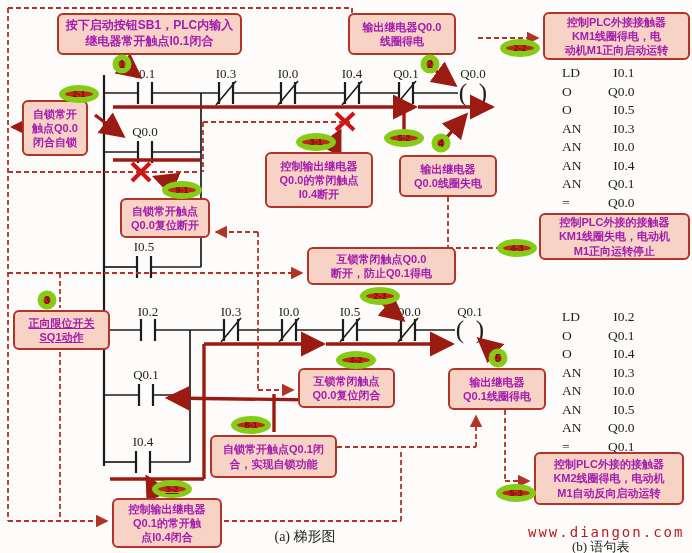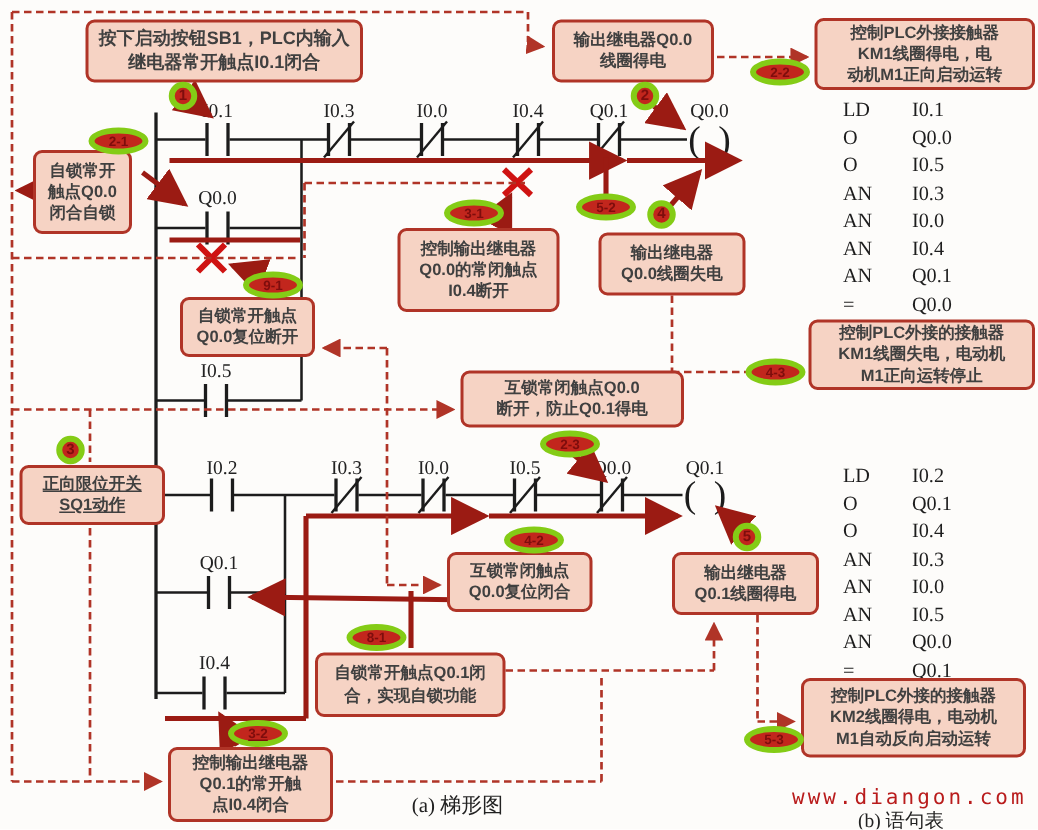--- a/index.html
+++ b/index.html
@@ -1,29 +1,29 @@
 <!DOCTYPE html>
 <html><head>
 <meta charset="utf-8">
 <style>
   html,body{margin:0;padding:0;background:#fff;}
   .stage{position:relative;width:692px;height:553px;background:#fdfcfa;overflow:hidden;
          font-family:"Liberation Sans",sans-serif;}
   svg.layer{position:absolute;left:0;top:0;}
   .callout{position:absolute;background:#f6d3c4;border:2px solid #b03427;border-radius:6px;
-           color:#404040;font-weight:bold;font-size:11px;line-height:1.3;
+           color:#a21caf;font-weight:bold;font-size:11px;line-height:1.3;
            display:flex;align-items:center;justify-content:center;text-align:center;
            white-space:pre-line;padding:2px 4px;box-sizing:border-box;z-index:4;}
-  .marker{position:absolute;background:#c2261d;color:#7e0d0d;border:4px solid #84cc16;
+  .marker{position:absolute;background:#c2261d;color:#7e0d0d;border:6px solid #84cc16;
           display:flex;align-items:center;justify-content:center;font-weight:bold;
           transform:translate(-50%,-50%);z-index:6;box-sizing:border-box;}
   .marker.circle{width:19px;height:19px;border-radius:50%;font-size:10px;}
   .marker.oval{width:40px;height:18px;border-radius:50%;font-size:9px;}
   .stmt{position:absolute;font-family:"Liberation Serif",serif;font-size:13.5px;color:#1d1d1d;z-index:3;}
-  .stmt-row{display:flex;height:18.5px;align-items:center;}
+  .stmt-row{display:flex;height:18.5px;align-items:center;justify-content:space-between;}
   .stmt-op{width:46px;}
   .caption{position:absolute;font-family:"Liberation Serif",serif;color:#222;z-index:3;}
   .watermark{position:absolute;color:#b91c1c;font-family:"DejaVu Sans Mono",monospace;
              font-size:14px;letter-spacing:2px;z-index:5;}
 </style>
 </head>
 <body>
 
 <div class="stage">
 
@@ -176,21 +176,21 @@
         <line x1="401" y1="521" x2="401" y2="450"></line>
       </g>
     </g>
   </svg>
 
   <div class="callout" style="left:57px;top:13px;width:185px;height:42px;font-size:12px;">按下启动按钮SB1，PLC内输入
 继电器常开触点I0.1闭合</div>
   <div class="callout" style="left:22px;top:100px;width:66px;height:56px;">自锁常开
 触点Q0.0
 闭合自锁</div>
-  <div class="callout" style="left:368px;top:13px;width:108px;height:42px;">输出继电器Q0.0
+  <div class="callout" style="left:348px;top:13px;width:108px;height:42px;">输出继电器Q0.0
 线圈得电</div>
   <div class="callout" style="left:543px;top:12px;width:147px;height:48px;">控制PLC外接接触器
 KM1线圈得电，电
 动机M1正向启动运转</div>
   <div class="callout" style="left:265px;top:152px;width:108px;height:56px;">控制输出继电器
 Q0.0的常闭触点
 I0.4断开</div>
   <div class="callout" style="left:120px;top:198px;width:90px;height:40px;">自锁常开触点
 Q0.0复位断开</div>
   <div class="callout" style="left:399px;top:155px;width:98px;height:42px;">输出继电器

